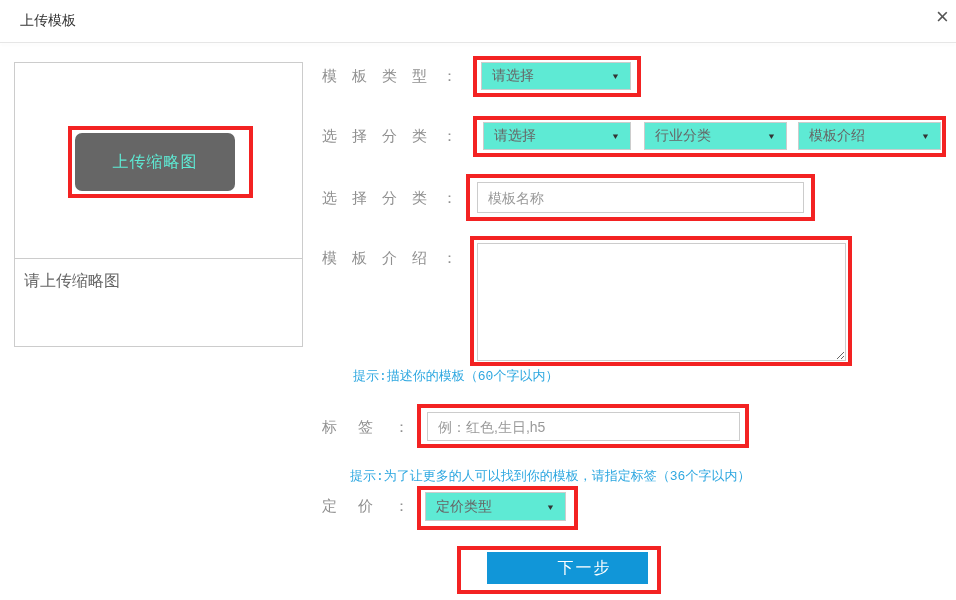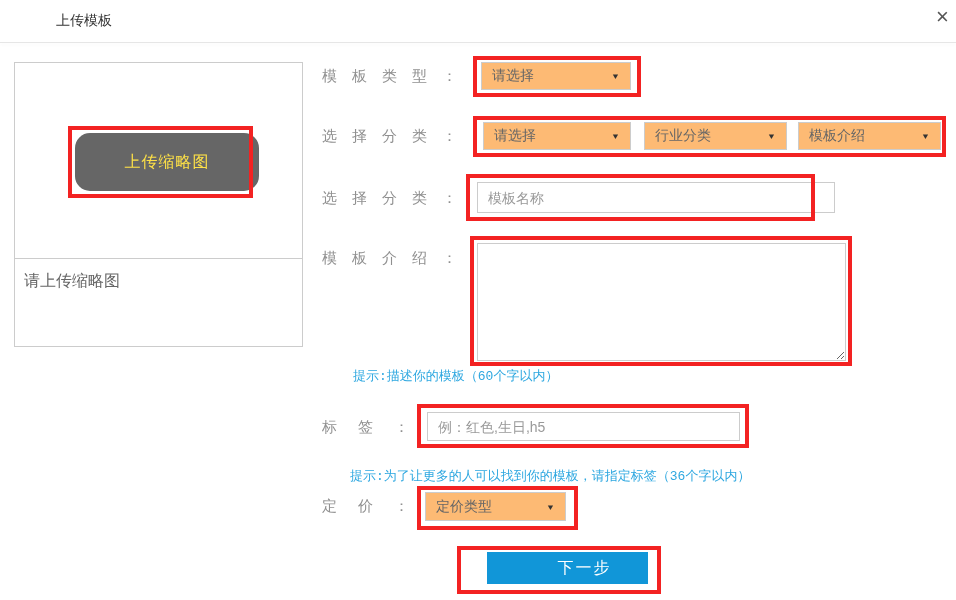--- a/index.html
+++ b/index.html
@@ -12,36 +12,36 @@
   }
   *{box-sizing:border-box;}
   html,body{margin:0;padding:0;}
   body{
     width:956px;height:600px;position:relative;background:#fff;
     font-family:"Liberation Sans","DejaVu Sans",sans-serif;
     overflow:hidden;
   }
   .abs{position:absolute;}
   
-  .dlg-title{left:20px;top:12px;font-size:14px;color:#333;margin-left:36px;}
+  .dlg-title{left:20px;top:12px;font-size:14px;color:#333;}
   .close-x{left:936px;top:6px;font-size:22px;color:#555;cursor:pointer;line-height:1;font-weight:300;}
   .hdr-line{left:0;top:42px;width:956px;height:1px;background:#e6e6e6;box-shadow:0 2px 3px rgba(0,0,0,0.04);}
   
   .thumb-panel{left:14px;top:62px;width:289px;height:285px;border:1px solid var(--border);background:#fff;padding-left:32px;}
   .thumb-preview{position:absolute;left:0;top:0;width:287px;height:196px;border-bottom:1px solid var(--border);background:#fff;}
   .thumb-caption{position:absolute;left:9px;top:208px;font-size:16px;color:#666;}
-  .upload-btn{left:75px;top:133px;width:184px;height:58px;background:var(--darkgray);color:#fde047;
-    border:none;border-radius:15px;font-size:16px;letter-spacing:1px;cursor:pointer;
+  .upload-btn{left:75px;top:133px;width:160px;height:58px;background:var(--darkgray);color:#5eead4;
+    border:none;border-radius:7px;font-size:16px;letter-spacing:1px;cursor:pointer;
     font-family:inherit;}
   
   .flabel{color:var(--label);font-size:15px;white-space:nowrap;font-family:Liberation Mono, monospace;}
   .ls4{letter-spacing:15px;}
   .ls2{letter-spacing:21px;}
   
-  .sel{background:#fdba74;border:1px solid var(--border);display:flex;align-items:center;
+  .sel{background:#5eead4;border:1px solid var(--border);display:flex;align-items:center;
     justify-content:space-between;padding:0 10px;font-size:14px;color:#666;cursor:pointer;}
   .sel .arrow{font-size:9px;color:#333;transform:scaleY(0.9);}
   
   .tin{border:1px solid var(--border);font-size:14px;color:#333;padding:0 10px;
     font-family:inherit;outline:none;}
   .tin::placeholder{color:#999;}
   textarea.tin{resize:both;padding:6px 8px;}
   .hint{font-size:13px;color:var(--hint);white-space:nowrap;font-family:Liberation Mono, monospace;}
   
   .next-btn{left:487px;top:552px;width:161px;height:32px;background:var(--blue);color:#fff;
@@ -76,21 +76,21 @@
 <div class="abs sel" style="left:644px;top:122px;width:143px;height:28px;">
   <span>行业分类</span>
   <span class="arrow">▼</span>
 </div>
 <div class="abs sel" style="left:798px;top:122px;width:143px;height:28px;">
   <span>模板介绍</span>
   <span class="arrow">▼</span>
 </div>
 
 <div class="abs flabel ls4" style="left:322px;top:189px;">选择分类：</div>
-<input class="abs tin" style="left: 477px; top: 182px; width: 358px; height: 31px;" placeholder="模板名称">
+<input class="abs tin" style="left: 477px; top: 182px; width: 327px; height: 31px;" placeholder="模板名称">
 
 <div class="abs flabel ls4" style="left:322px;top:249px;">模板介绍：</div>
 <textarea class="abs tin" style="left: 477px; top: 243px; width: 369px; height: 118px;"></textarea>
 <div class="abs hint" style="left:353px;top:367px;">提示:描述你的模板（60个字以内）</div>
 
 <div class="abs flabel ls2" style="left:322px;top:418px;text-align:center;">标签：</div>
 <input class="abs tin" style="left: 427px; top: 412px; width: 313px; height: 29px;" placeholder="例：红色,生日,h5">
 <div class="abs hint" style="left:350px;top:467px;">提示:为了让更多的人可以找到你的模板，请指定标签（36个字以内）</div>
 
 <div class="abs flabel ls2" style="left:322px;top:497px;">定价：</div>

